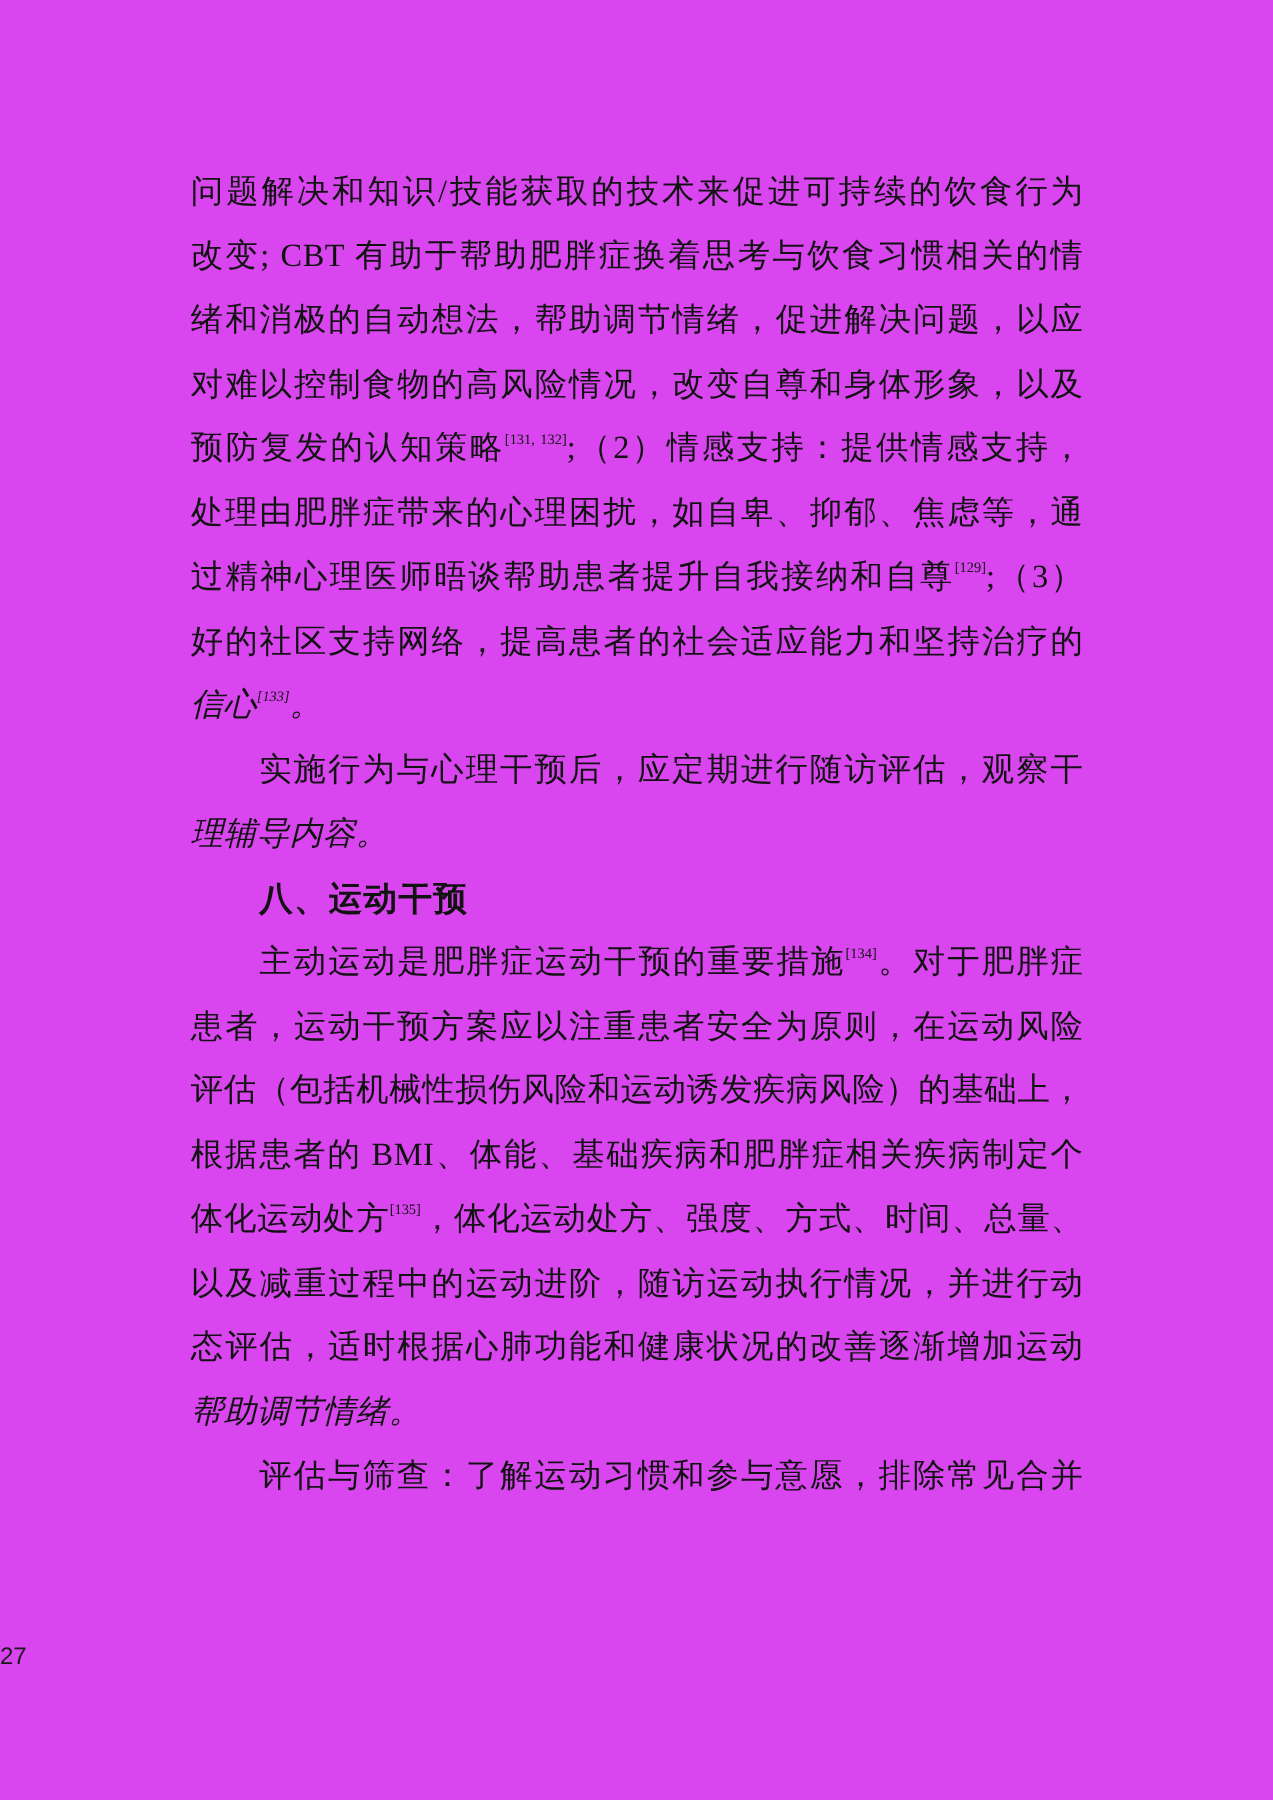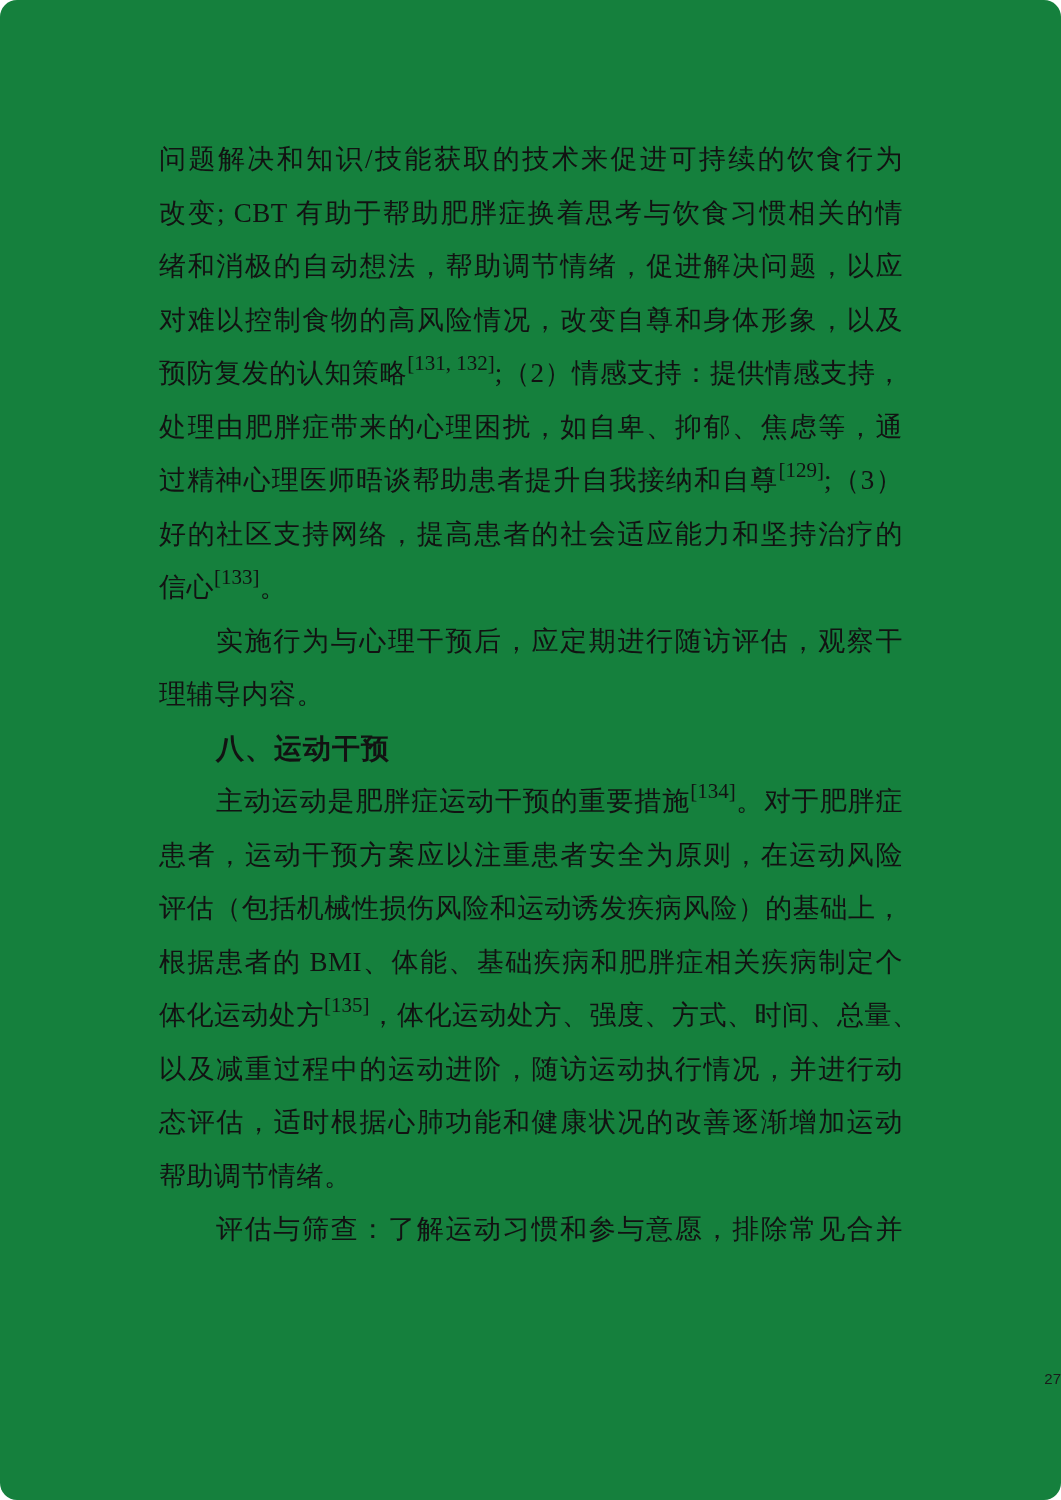--- a/index.html
+++ b/index.html
@@ -1,68 +1,68 @@
 <!DOCTYPE html>
 <html><head>
 <meta charset="utf-8">
 <style>
   * { margin: 0; padding: 0; box-sizing: border-box; }
   html, body { background: #ffffff; }
   .page {
     position: relative;
     width: 1061px;
     height: 1500px;
-    background: #15803d;
+    background: #d946ef;
     overflow: hidden;
     font-family: "Liberation Serif", "DejaVu Serif", serif;
     color: #121212;
-    border-radius: 17px;
   }
   .text-block {
     position: absolute;
     left: 159px;
     top: 133px;
     width: 744px;
   }
   .line {
     font-size: 27px;
     line-height: 53.5px;
     height: 53.5px;
     text-align: justify;
     text-align-last: justify;
     white-space: nowrap;
     letter-spacing: 0.5px;
   }
   .line.last {
     text-align: center;
     text-align-last: left;
+    font-style: italic;
   }
   .line.indent { text-indent: 57px; }
   .line.heading {
     font-family: "Liberation Sans", "DejaVu Sans", sans-serif;
     font-weight: bold;
     font-size: 28px;
     text-align: right;
     text-align-last: left;
     letter-spacing: 1px;
   }
   sup.cite {
-    font-size: 21px;
+    font-size: 12px;
     line-height: 0;
     vertical-align: 12px;
     letter-spacing: 0;
   }
   .footer {
     position: absolute;
     top: 1370px;
     left: 0;
     width: 100%;
-    text-align: right;
+    text-align: left;
     font-family: "Liberation Sans", "DejaVu Sans", sans-serif;
-    font-size: 15px;
+    font-size: 20px;
     color: #1a1a1a;
   }
 </style>
 </head>
 <body>
 
 <div class="page">
   <div class="text-block">
 
     <div class="line">问题解决和知识/技能获取的技术来促进可持续的饮食行为</div>

